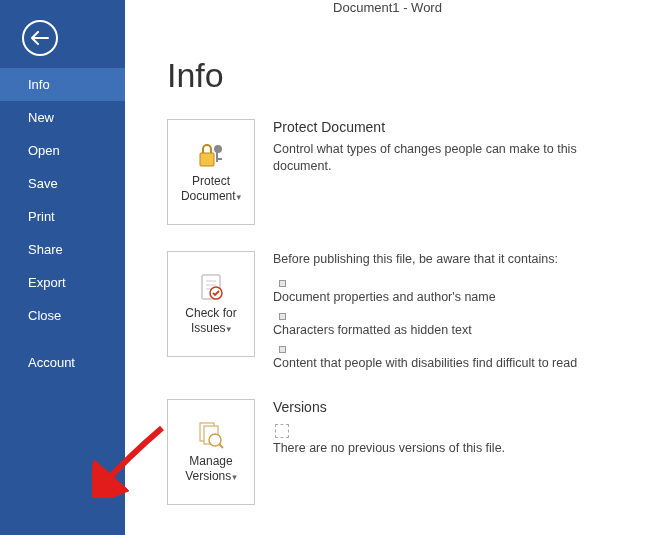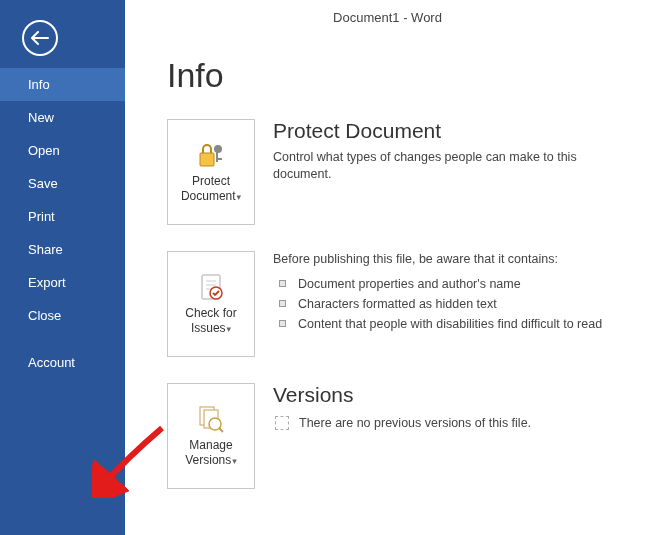--- a/index.html
+++ b/index.html
@@ -5,32 +5,32 @@
   * { box-sizing: border-box; margin: 0; padding: 0; font-family: "Segoe UI", Arial, sans-serif; }
   html, body { width: 650px; height: 535px; overflow: hidden; background: #fff; }
   .app { display: flex; width: 100%; height: 100%; position: relative; }
   .sidebar { width: 125px; background: #2A5699; color: #fff; display: flex; flex-direction: column; }
   .back-btn { width: 36px; height: 36px; border: 2px solid #fff; border-radius: 50%; margin: 20px 0 12px 22px; display: flex; align-items: center; justify-content: center; cursor: pointer; }
   .nav { display: flex; flex-direction: column; }
   .nav-item { padding: 9px 0 9px 28px; font-size: 13px; cursor: pointer; color: #fff; }
   .nav-item.active { background: #3E70B8; }
   .nav-spacer { height: 14px; }
   .main { flex: 1; background: #fff; position: relative; }
-  .titlebar { text-align: center; font-size: 13px; color: #444; padding-top: 10px; height: 34px; }
+  .titlebar { text-align: center; font-size: 13px; color: #444; height: 34px; }
   .page-title { font-size: 34px; font-weight: 300; color: #333; margin: 22px 0 24px 42px; }
   .section { display: flex; margin: 0 0 26px 42px; padding-right: 16px; }
   .tile { width: 88px; height: 106px; border: 1px solid #c8c8c8; display: flex; flex-direction: column; align-items: center; justify-content: center; cursor: pointer; margin-right: 18px; flex-shrink: 0; }
   .tile-icon { width: 30px; height: 30px; margin-bottom: 4px; display: flex; align-items: center; justify-content: center; }
   .tile-label { font-size: 12px; color: #333; text-align: center; line-height: 1.25; }
   .tile-label .caret { font-size: 9px; margin-left: 1px; color: #666; }
   .section-body { flex: 1; }
-  .section-title { font-size: 21px; color: #333; font-weight: 400; margin-bottom: 6px; }
+  .section-title { font-size: 14px; color: #333; font-weight: 400; margin-bottom: 6px; }
   .section-desc { font-size: 12.5px; color: #444; line-height: 1.35; }
   .bullet-list { margin-top: 6px; }
-  .bullet-item { display: flex; align-items: flex-start; font-size: 12.5px; color: #444; line-height: 1.6; }
+  .bullet-item { display: flex; align-items: flex-start; font-size: 12.5px; color: #444; line-height: 1.6; flex-direction: column; }
   .bullet-square { width: 7px; height: 7px; border: 1px solid #999; background: #e6e6e6; margin: 6px 12px 0 6px; flex-shrink: 0; }
   .version-icon { width: 14px; height: 14px; border: 1px dashed #aaa; margin: 3px 10px 0 2px; flex-shrink: 0; }
   .arrow-annotation { position: absolute; left: 92px; top: 418px; pointer-events: none; z-index: 10; }
 </style>
 </head>
 <body>
 
 <div class="app">
   <div class="sidebar">
     <div class="back-btn">

